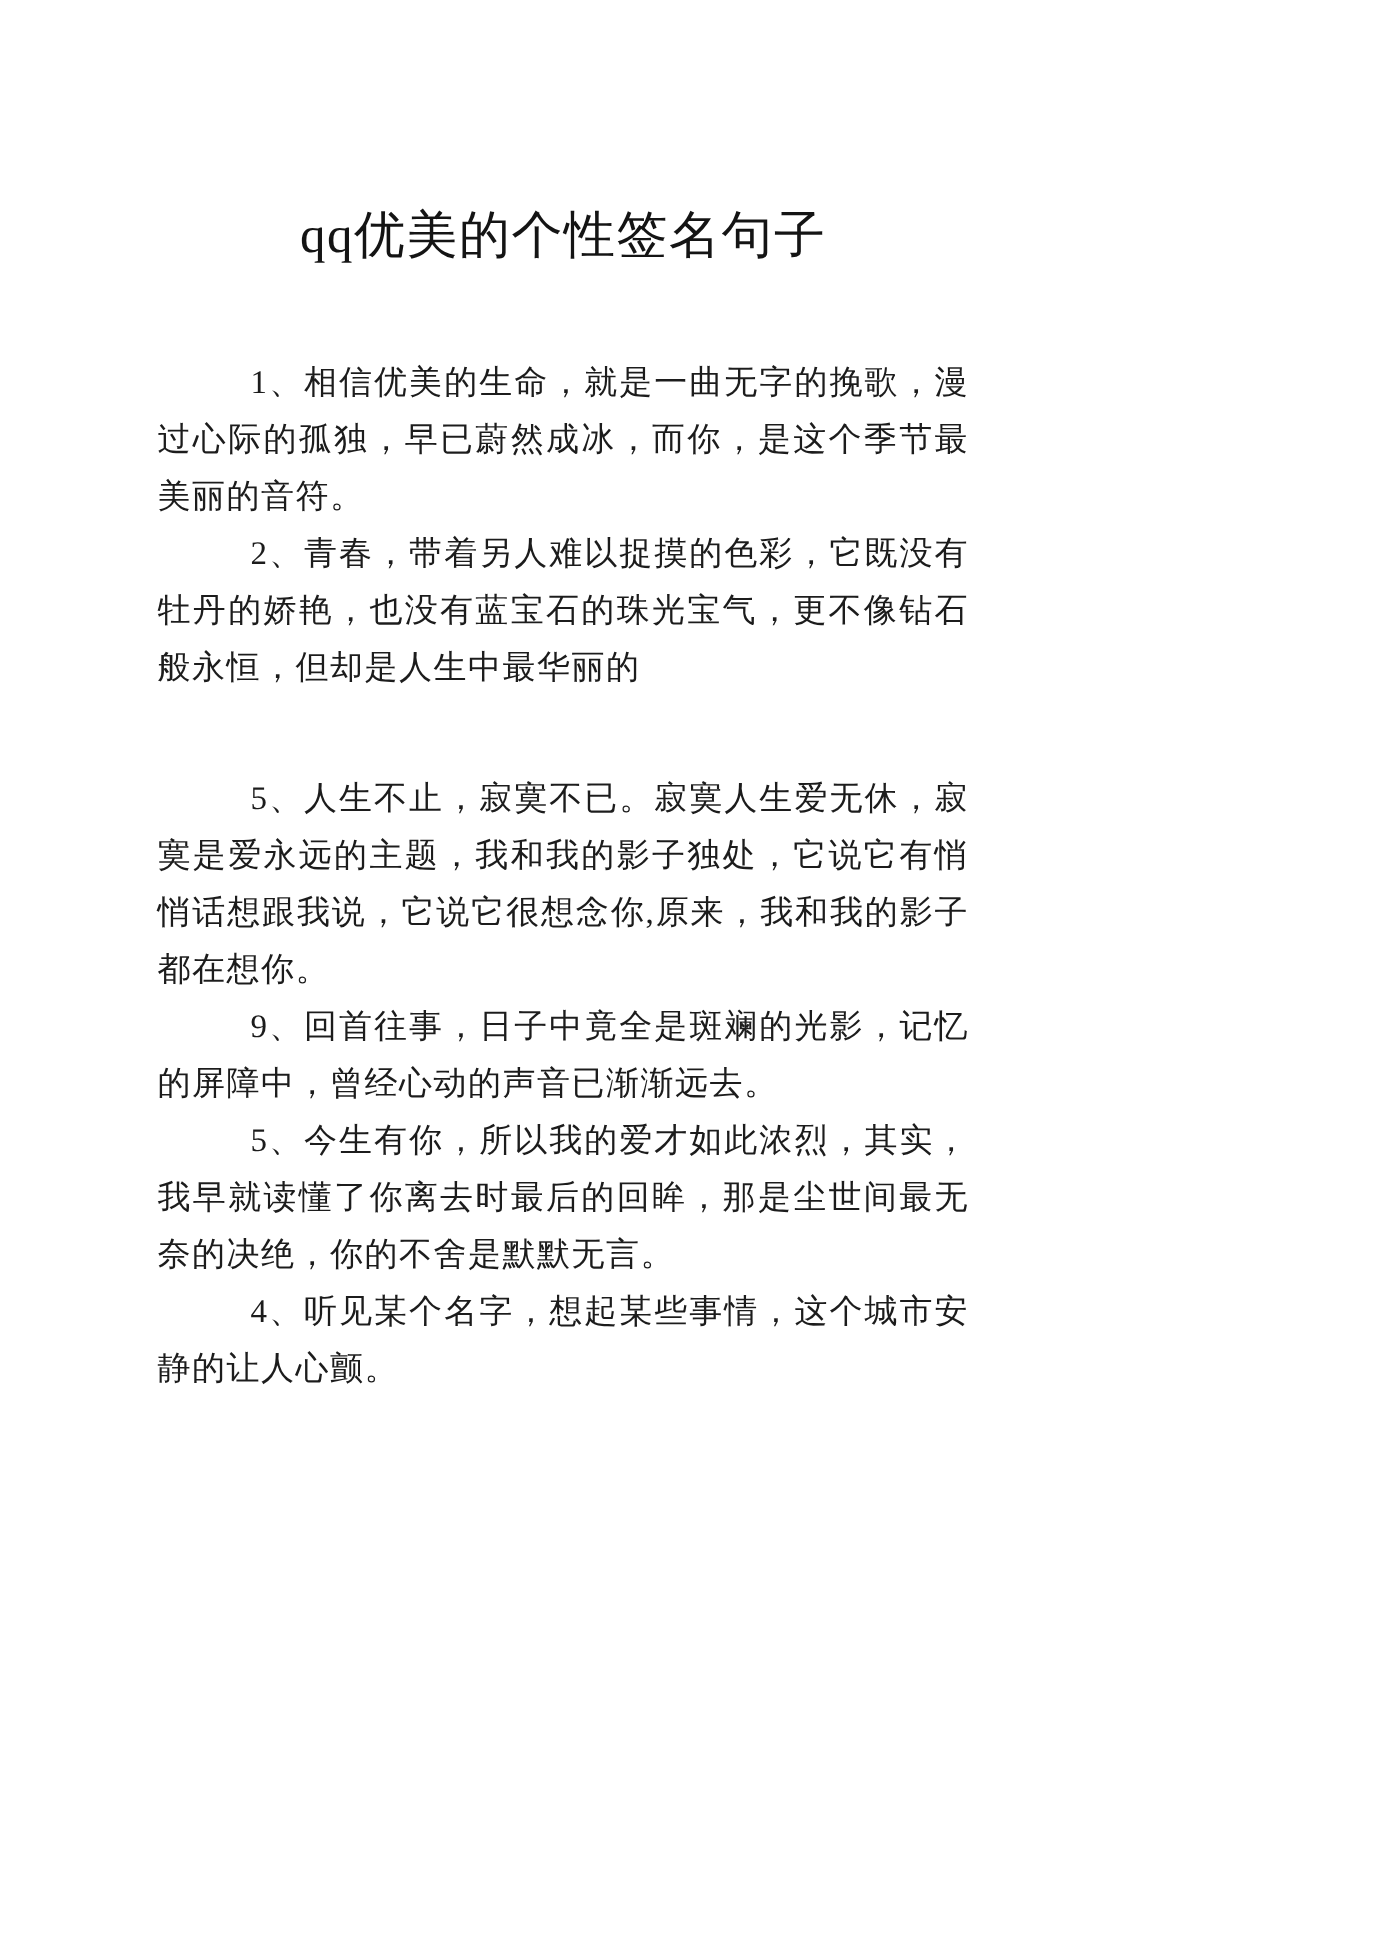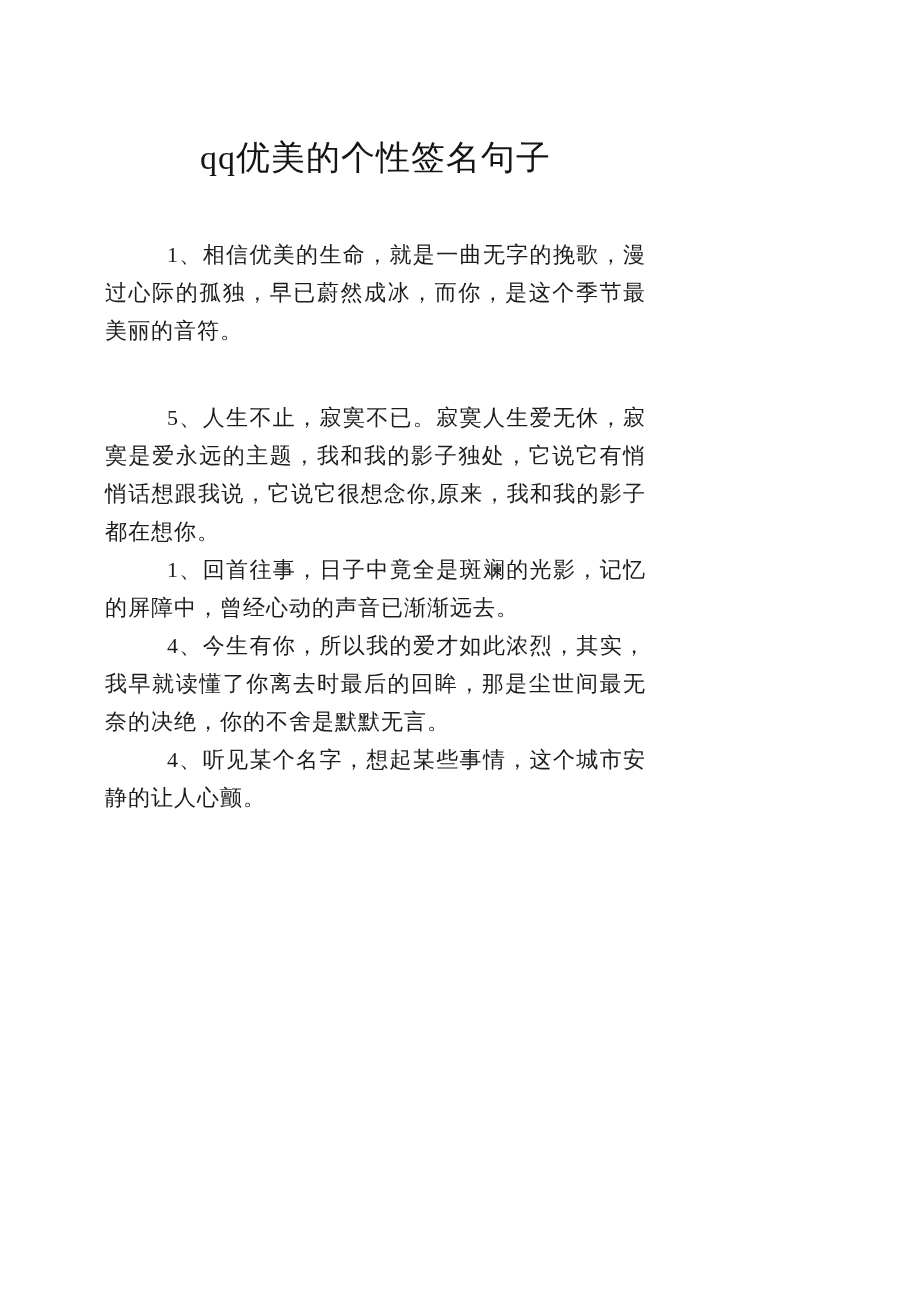--- a/index.html
+++ b/index.html
@@ -44,19 +44,20 @@
     min-height: 49px;
   }
 </style>
 </head>
 <body>
 
 <div class="page">
   <h1 class="doc-title">qq优美的个性签名句子</h1>
   <div class="doc-body">
       <p>1、相信优美的生命，就是一曲无字的挽歌，漫过心际的孤独，早已蔚然成冰，而你，是这个季节最美丽的音符。</p>
+      <p>2、青春，带着另人难以捉摸的色彩，它既没有牡丹的娇艳，也没有蓝宝石的珠光宝气，更不像钻石般永恒，但却是人生中最华丽的</p>
       <p class="blank-line"></p>
       <p>5、人生不止，寂寞不已。寂寞人生爱无休，寂寞是爱永远的主题，我和我的影子独处，它说它有悄悄话想跟我说，它说它很想念你,原来，我和我的影子都在想你。</p>
-      <p>1、回首往事，日子中竟全是斑斓的光影，记忆的屏障中，曾经心动的声音已渐渐远去。</p>
-      <p>4、今生有你，所以我的爱才如此浓烈，其实，我早就读懂了你离去时最后的回眸，那是尘世间最无奈的决绝，你的不舍是默默无言。</p>
+      <p>9、回首往事，日子中竟全是斑斓的光影，记忆的屏障中，曾经心动的声音已渐渐远去。</p>
+      <p>5、今生有你，所以我的爱才如此浓烈，其实，我早就读懂了你离去时最后的回眸，那是尘世间最无奈的决绝，你的不舍是默默无言。</p>
       <p>4、听见某个名字，想起某些事情，这个城市安静的让人心颤。</p>
     </div>
 </div>
 
 </body></html>

